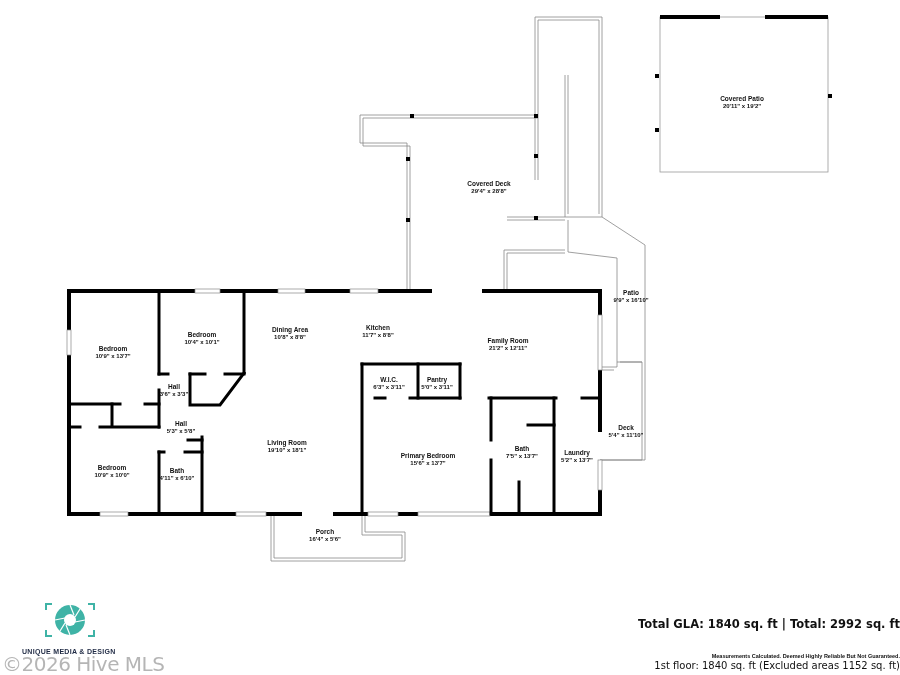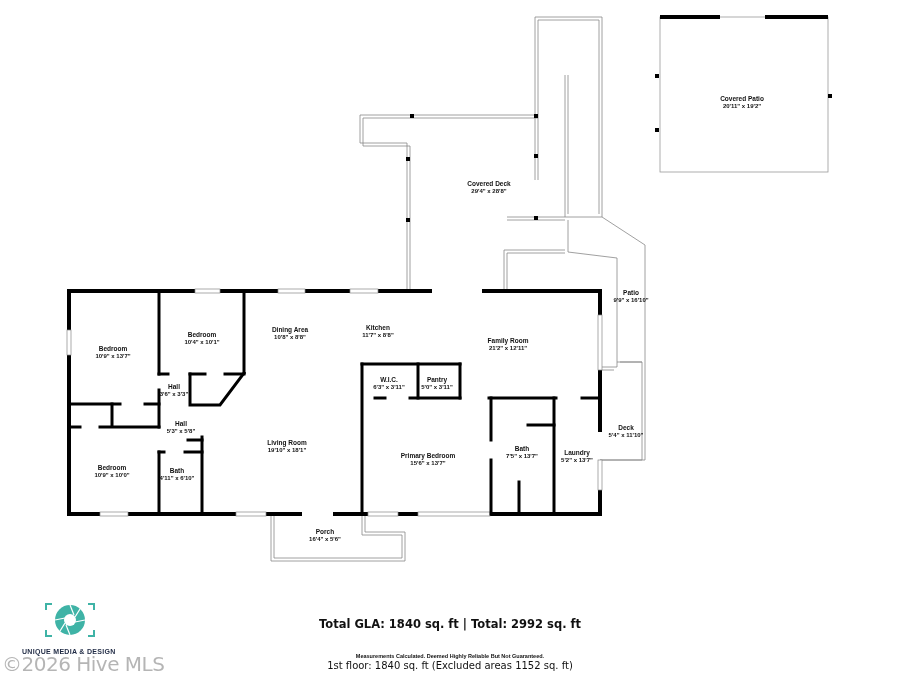--- a/index.html
+++ b/index.html
@@ -1,21 +1,21 @@
 <!DOCTYPE html>
 <html><head>
 <meta charset="utf-8">
 <style>
   html, body { margin:0; padding:0; background:#ffffff; }
   body { width:900px; height:675px; position:relative; overflow:hidden; font-family:"Liberation Sans", sans-serif; }
   #plan { position:absolute; left:0; top:0; width:900px; height:675px; }
   .room-label { position:absolute; text-align:center; transform:translate(-50%,-50%); color:#111; line-height:1.2; white-space:nowrap; }
   .room-name { font-size:6.5px; font-weight:bold; display:block; }
   .room-dim { font-size:6px; font-weight:bold; display:block; }
-  .summary { position:absolute; left:0; width:900px; text-align:center; color:#111; }
+  .summary { position:absolute; left:0; width:900px; text-align:right; color:#111; }
   .sum1 { top:617px; font-size:11.5px; font-weight:bold; font-family:"DejaVu Sans", sans-serif; }
   .sum2 { top:632px; font-size:10px; font-family:"DejaVu Sans", sans-serif;margin-top:28px; }
   .sum3 { top:653px; font-size:5.5px; font-weight:bold; }
   .logo { position:absolute; left:40px; top:600px; width:60px; height:40px; }
   .brand { position:absolute; left:22px; top:648px; font-size:7px; font-weight:bold; color:#1f2a44; letter-spacing:0.3px; }
   .watermark { position:absolute; left:2px; top:628px; font-size:20px; color:rgba(120,120,120,0.55); font-family:"DejaVu Sans", sans-serif; letter-spacing:-0.5px;margin-top:24px; }
 </style>
 </head>
 <body>
 

